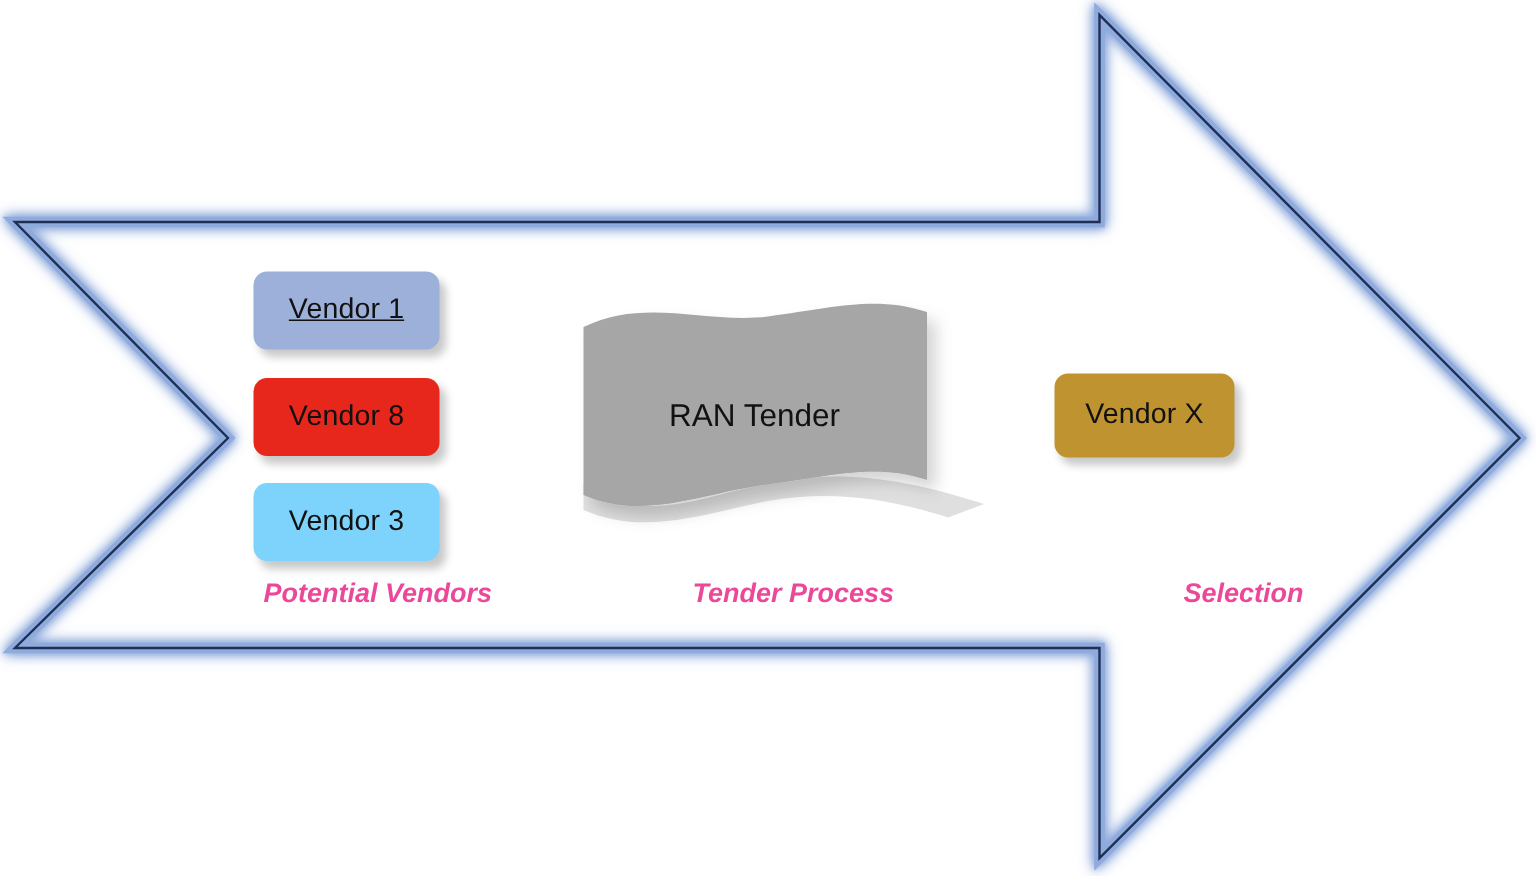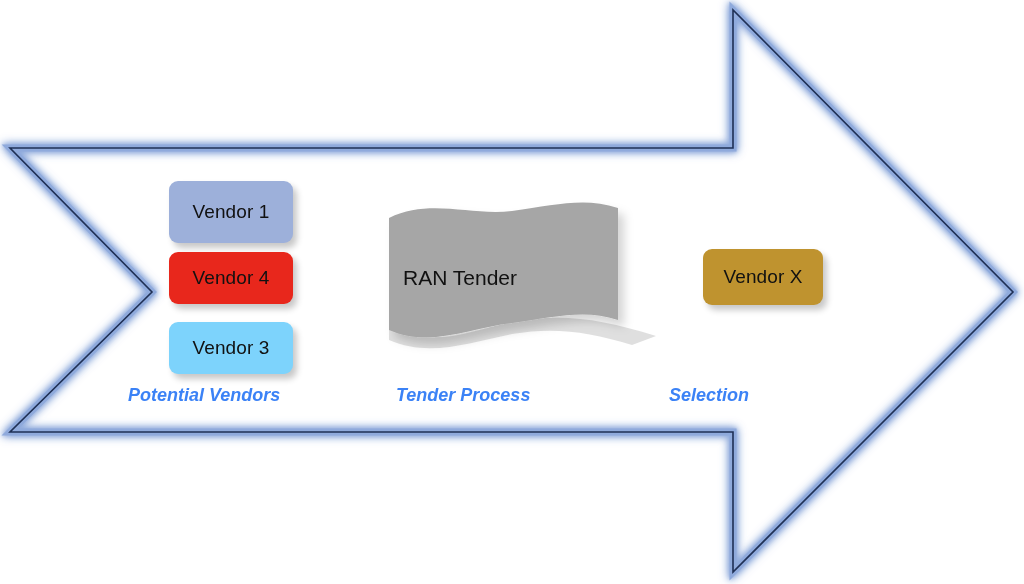--- a/index.html
+++ b/index.html
@@ -33,30 +33,30 @@
     color: #111111;
     font-size: 19px;
     letter-spacing: 0.1px;
     box-shadow: 4px 5px 6px rgba(0,0,0,0.22);
   }
   .stage-label {
     position: absolute;
     font-size: 18px;
     font-weight: bold;
     font-style: italic;
-    color: #3b82f6;
-    text-align: left;
+    color: #ec4899;
+    text-align: right;
     white-space: nowrap;
   }
   .flag-label {
     position: absolute;
     font-size: 21px;
     color: #111111;
     white-space: nowrap;
-    text-align: left;
+    text-align: center;
   }
 </style>
 </head>
 <body>
 
 <div id="stage">
 
   <svg id="arrow-svg" viewBox="0 0 1024 584" aria-hidden="true">
     <defs>
       <filter id="blueGlow" x="-15%" y="-15%" width="130%" height="130%">
@@ -84,26 +84,26 @@
          Z" fill="#D9D9D9" opacity="0.85"></path>
     <path d="M 389 218
          C 430 198, 470 216, 512 211
          C 556 205, 584 197, 618 208
          L 618 320
          C 584 309, 556 317, 512 323
          C 470 328, 430 348, 389 330
          Z" fill="#A6A6A6" filter="url(#flagShadow)"></path>
   </svg>
 
-  <div class="vendor-box" style="left:169px; top:181px; width:124px; height:62px; background:#9DB0DA;">
+  <div class="vendor-box" style="left:169px; top:181px; width:124px; height:52px; background:#9DB0DA;text-decoration:underline;">
     <span>Vendor 1</span>
   </div>
 
   <div class="vendor-box" style="left:169px; top:252px; width:124px; height:52px; background:#E8271C;">
-    <span>Vendor 4</span>
+    <span>Vendor 8</span>
   </div>
 
   <div class="vendor-box" style="left:169px; top:322px; width:124px; height:52px; background:#7dd3fc;">
     <span>Vendor 3</span>
   </div>
 
   <div class="flag-label" style="left:403px; top:266px; width:200px;">RAN Tender</div>
 
   <div class="vendor-box" style="left:703px; top:249px; width:120px; height:56px; background:#BF932F;align-items:center;">
     <span>Vendor X</span>

